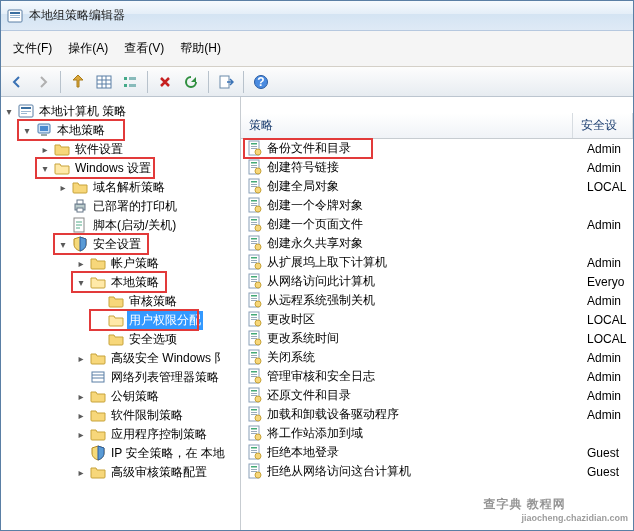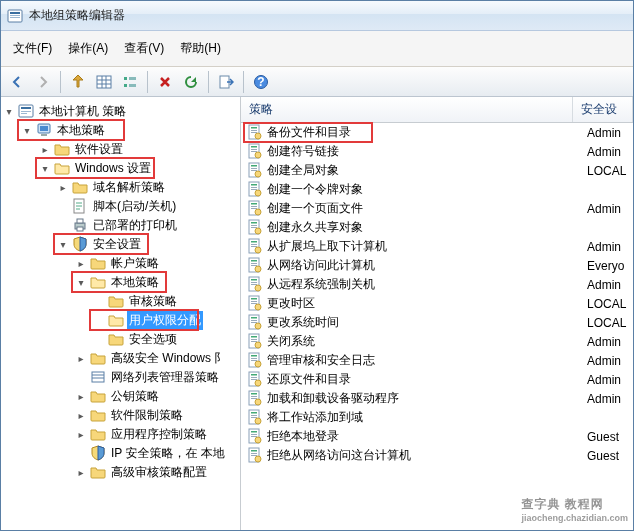--- a/index.html
+++ b/index.html
@@ -19,31 +19,31 @@
 .tree-pane::-webkit-scrollbar-track, .list-pane::-webkit-scrollbar-track { background: #f1f1f1; }
 .tree-pane::-webkit-scrollbar-thumb, .list-pane::-webkit-scrollbar-thumb { background: #c8c8c8; border: 1px solid #a8a8a8; }
 .tree ul { list-style: none; padding-left: 18px; }
 .tree > ul { padding-left: 2px; }
 .trow { display: flex; align-items: center; height: 18px; white-space: nowrap; position: relative; margin: 1px 0; }
 .expando { width: 12px; height: 12px; display: flex; align-items: center; justify-content: center; color: #5a5a5a; font-size: 10px; cursor: default; }
 .ticon-node { width: 16px; height: 16px; margin: 0 3px; display:flex;align-items:center;justify-content:center;flex-shrink:0; }
 .tlabel { padding: 1px 2px; cursor: default; }
 .tlabel.sel { background: #3399ff; color: #fff; }
 .hlbox { position: absolute; border: 2px solid #e23a3a; pointer-events: none; }
-.list-pane { flex: 1; overflow: auto; background: #fff; }
+.list-pane { flex: 1; overflow: auto; background: #fff; margin-top: 16px; }
 .list-header { display: flex; background: linear-gradient(#fff,#f0f3f7); border-bottom: 1px solid #c7ccd1; position: sticky; top: 0; }
 .col { padding: 4px 8px; border-right: 1px solid #d7dce1; color: #1a3c6e; cursor: default; }
 .col1 { width: 340px; }
 .col2 { flex: 1; min-width: 60px; }
 .lrow { display: flex; align-items: center; height: 19px; }
 .lrow .c1 { width: 340px; padding-left: 6px; display: flex; align-items: flex-start; cursor:default; }
 .lrow .c2 { flex: 1; padding-left: 6px; cursor:default; overflow:hidden; }
 .licon { width: 16px; height: 16px; margin-right: 4px; flex-shrink:0; display:flex;align-items:center;justify-content:center; }
 .watermark { position: absolute; right: 6px; bottom: 8px; color: rgba(60,60,60,.55); font-size: 13px; pointer-events: none; font-family: "Microsoft YaHei", sans-serif; letter-spacing:1px;font-weight:bold; }
-.watermark .sub { font-size: 9px; display:block; text-align:center; color: rgba(90,90,90,.6); letter-spacing:0; }
+.watermark .sub { font-size: 9px; display:block; text-align:center; color: rgba(90,90,90,.6); letter-spacing:0;margin-left:38px; }
 svg { display:block; }
 </style>
 </head>
 <body>
 
 <div class="window">
   <div class="titlebar">
     <span class="ticon">
       <svg width="16" height="16" viewBox="0 0 16 16">
           <rect x="1" y="2" width="14" height="12" rx="1" fill="#fff" stroke="#5a7fa5"></rect>
@@ -191,39 +191,39 @@
                             </span>
     <span class="tlabel">域名解析策略</span>
 
   </div>
                         </li>
        <li>
                           <div class="trow">
     <span class="expando"></span>
     <span class="ticon-node">
                               <svg width="16" height="16" viewBox="0 0 16 16">
-                                <rect x="2" y="1" width="10" height="14" fill="#fff" stroke="#888"></rect>
-                                <path d="M4 5h6M4 8h6M4 11h4" stroke="#5a8"></path>
-                              </svg>
-                            </span>
-    <span class="tlabel">脚本(启动/关机)</span>
-
-  </div>
-                        </li>
-       <li>
-                          <div class="trow">
-    <span class="expando"></span>
-    <span class="ticon-node">
-                              <svg width="16" height="16" viewBox="0 0 16 16">
                                 <rect x="3" y="6" width="10" height="6" fill="#bcc" stroke="#678"></rect>
                                 <rect x="5" y="2" width="6" height="4" fill="#fff" stroke="#678"></rect>
                                 <rect x="5" y="10" width="6" height="4" fill="#fff" stroke="#678"></rect>
                               </svg>
                             </span>
     <span class="tlabel">已部署的打印机</span>
+
+  </div>
+                        </li>
+       <li>
+                          <div class="trow">
+    <span class="expando"></span>
+    <span class="ticon-node">
+                              <svg width="16" height="16" viewBox="0 0 16 16">
+                                <rect x="2" y="1" width="10" height="14" fill="#fff" stroke="#888"></rect>
+                                <path d="M4 5h6M4 8h6M4 11h4" stroke="#5a8"></path>
+                              </svg>
+                            </span>
+    <span class="tlabel">脚本(启动/关机)</span>
 
   </div>
                         </li>
        <li>
                           <div class="trow">
     <span class="expando">▾</span>
     <span class="ticon-node">
                               <svg width="16" height="16" viewBox="0 0 16 16">
                                 <path d="M8 1l6 2v5c0 4-3 6-6 7-3-1-6-3-6-7V3z" fill="#f5d97a" stroke="#b58a1f"></path>
                                 <path d="M8 1v14c3-1 6-3 6-7V3z" fill="#5a9bd5" stroke="#2a5ba0"></path>

